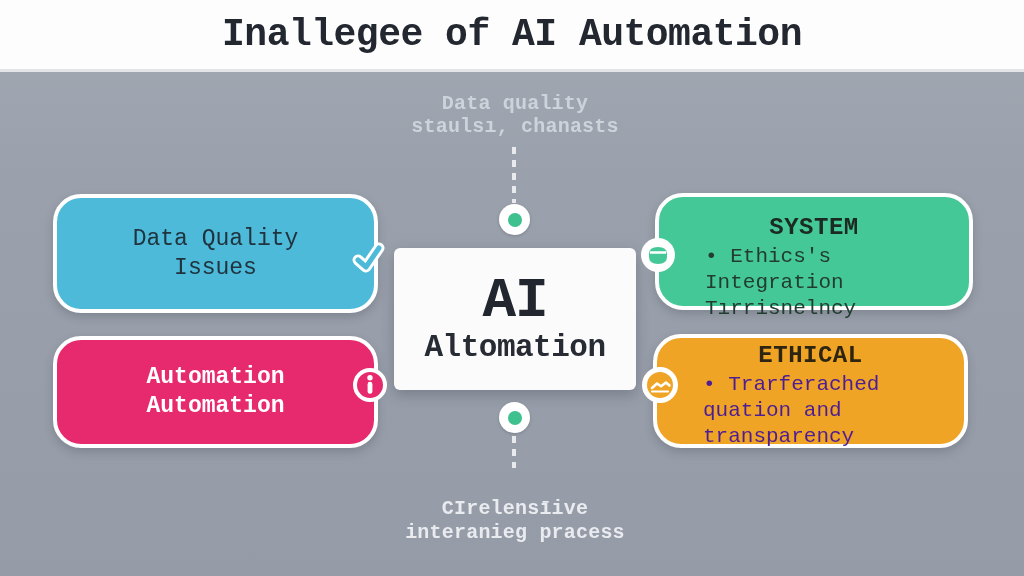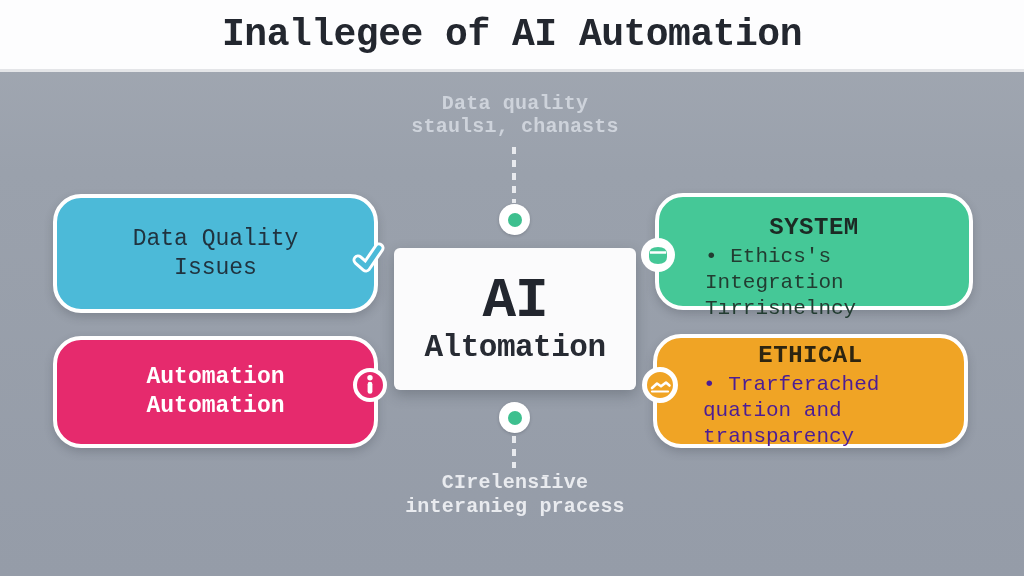--- a/index.html
+++ b/index.html
@@ -16,21 +16,21 @@
   }
   .title {
     margin:0; font-size:38px; font-weight:700; letter-spacing:-0.5px; color:#23272f;
   }
   
   .conn-label {
     position:absolute; left:362px; width:306px; text-align:center;
     font-weight:600; font-size:20px; line-height:23px; letter-spacing:0.2px;
   }
   .conn-label.top { top:92px; color:#ced3db; }
-  .conn-label.bottom { top:471px; color:#e9ebef; line-height:24px; }
+  .conn-label.bottom { top:497px; color:#e9ebef; line-height:24px; }
   
   .dash {
     position:absolute; left:512px; width:4px;
     background:repeating-linear-gradient(to bottom, #e8eaee 0 7px, rgba(0,0,0,0) 7px 13px);
   }
   .dash.top { top:147px; height:56px; }
   .dash.bottom { top:436px; height:32px; }
   .node {
     position:absolute; width:31px; height:31px; border-radius:50%;
     background:#ffffff; box-shadow:0 1px 3px rgba(40,45,55,.25);

